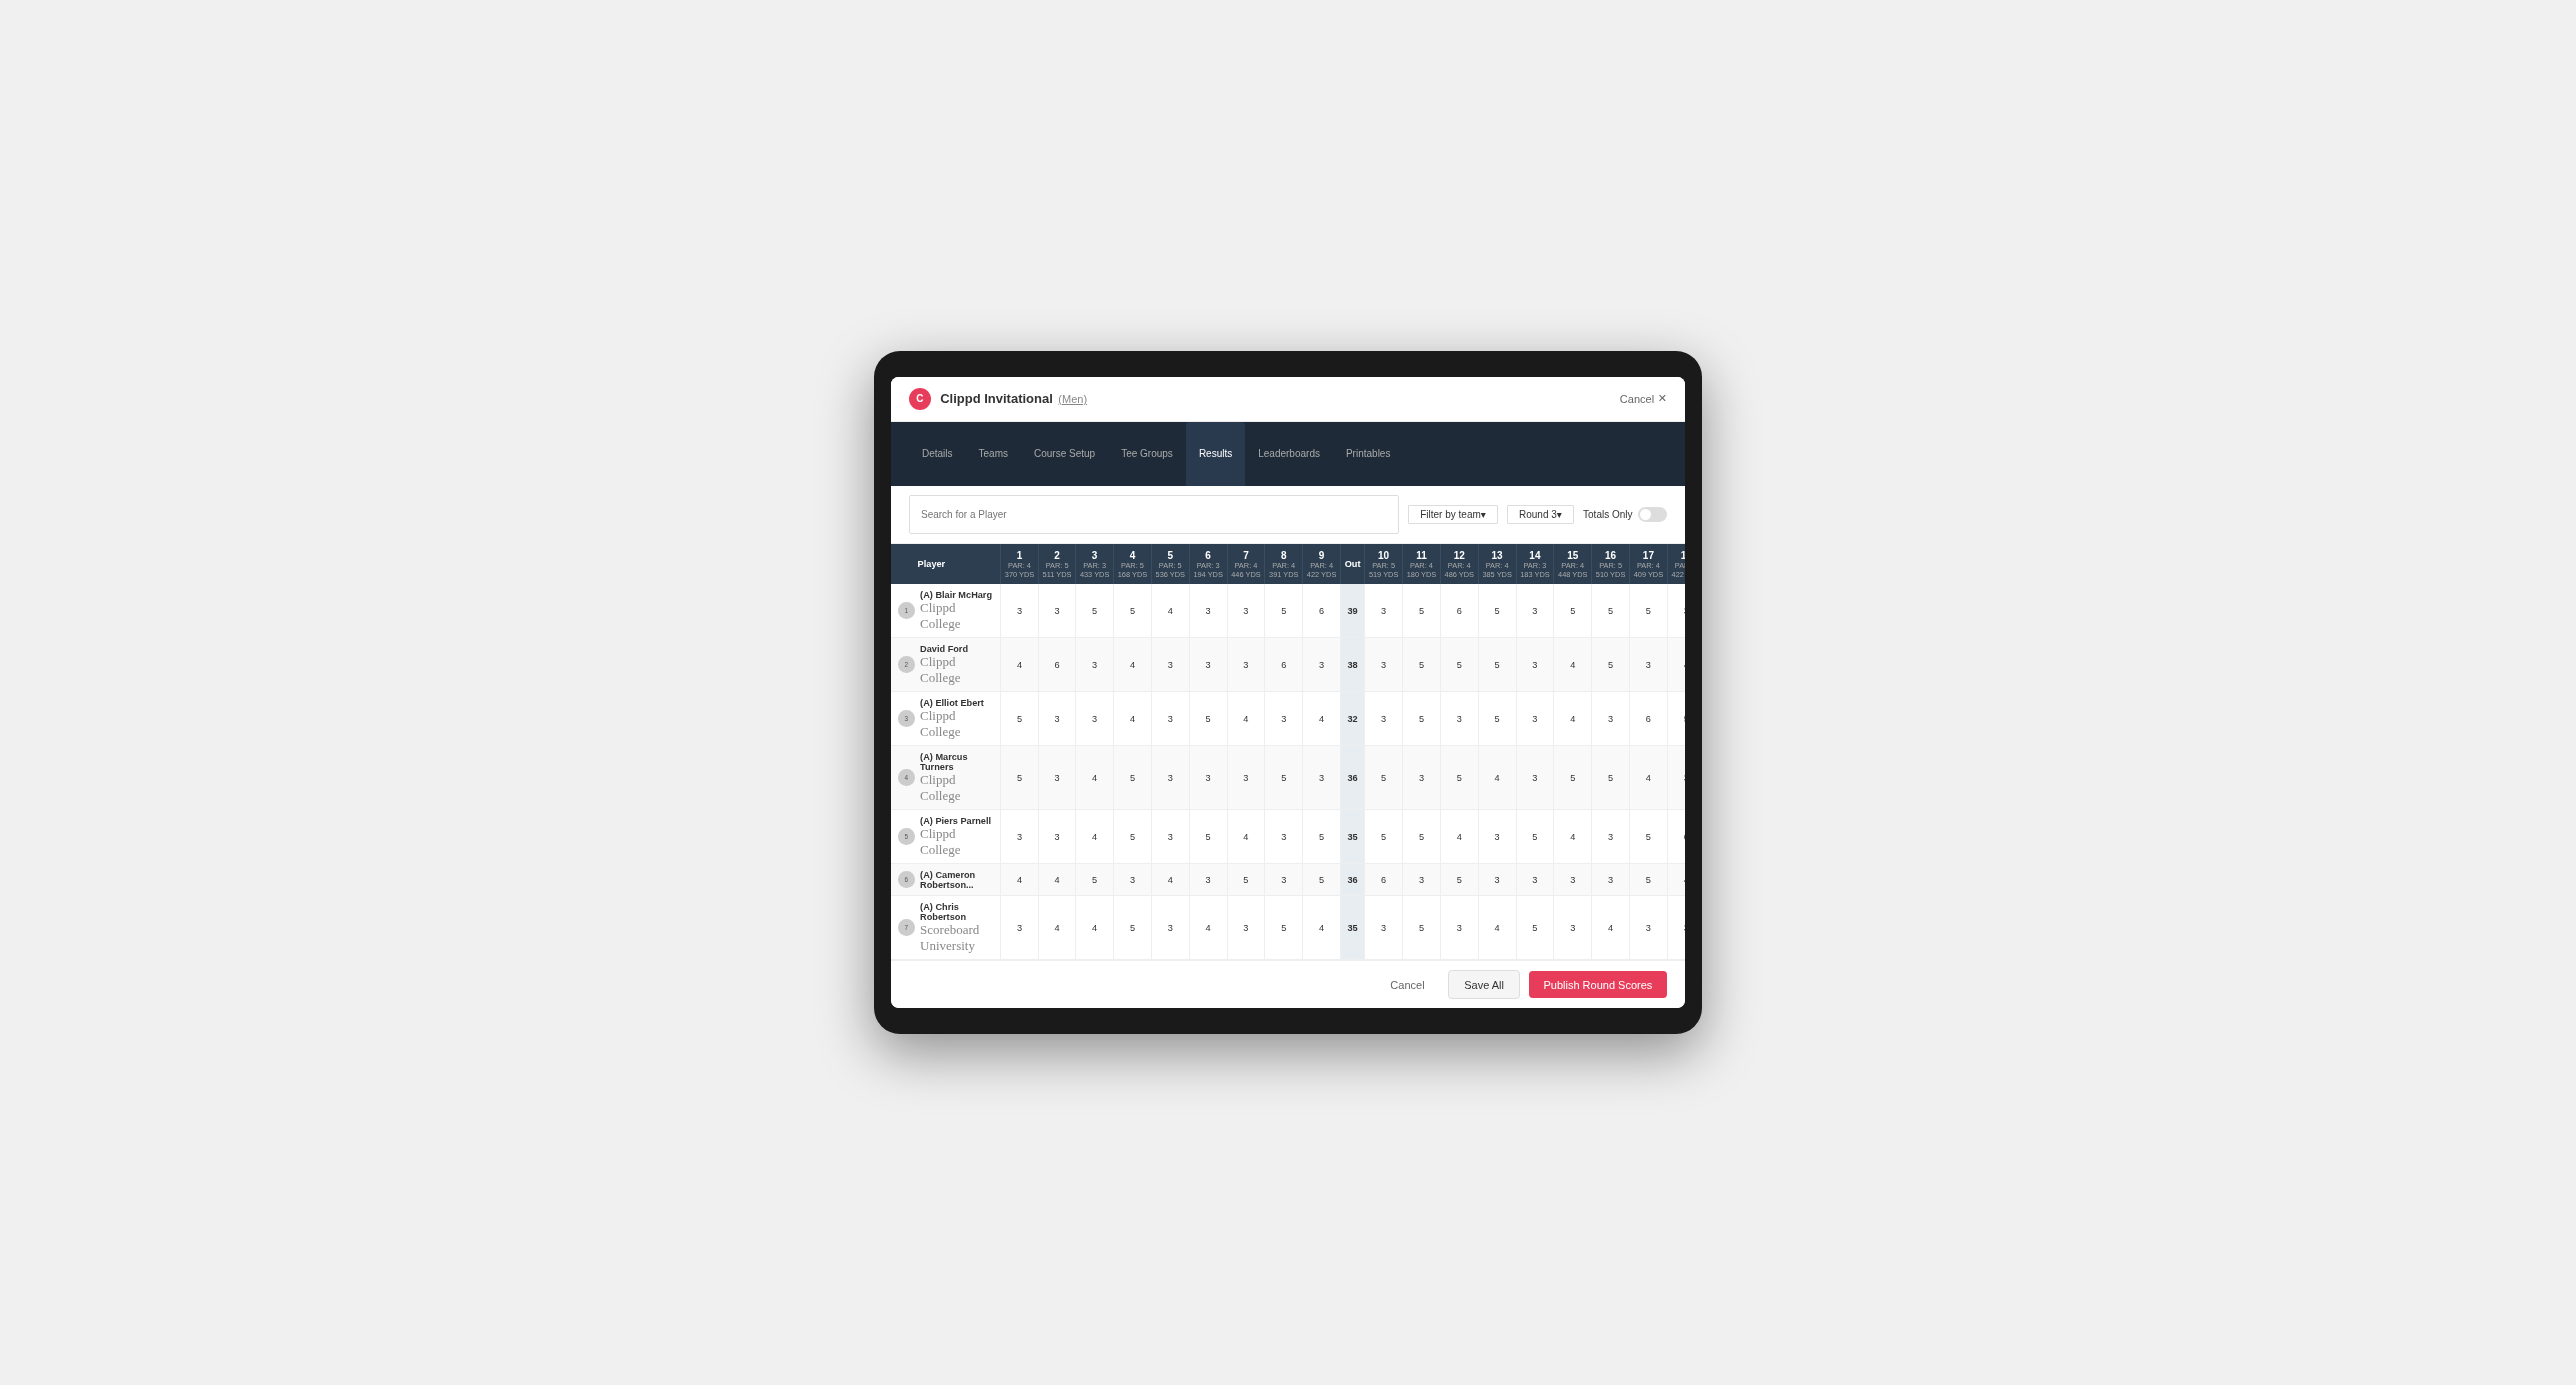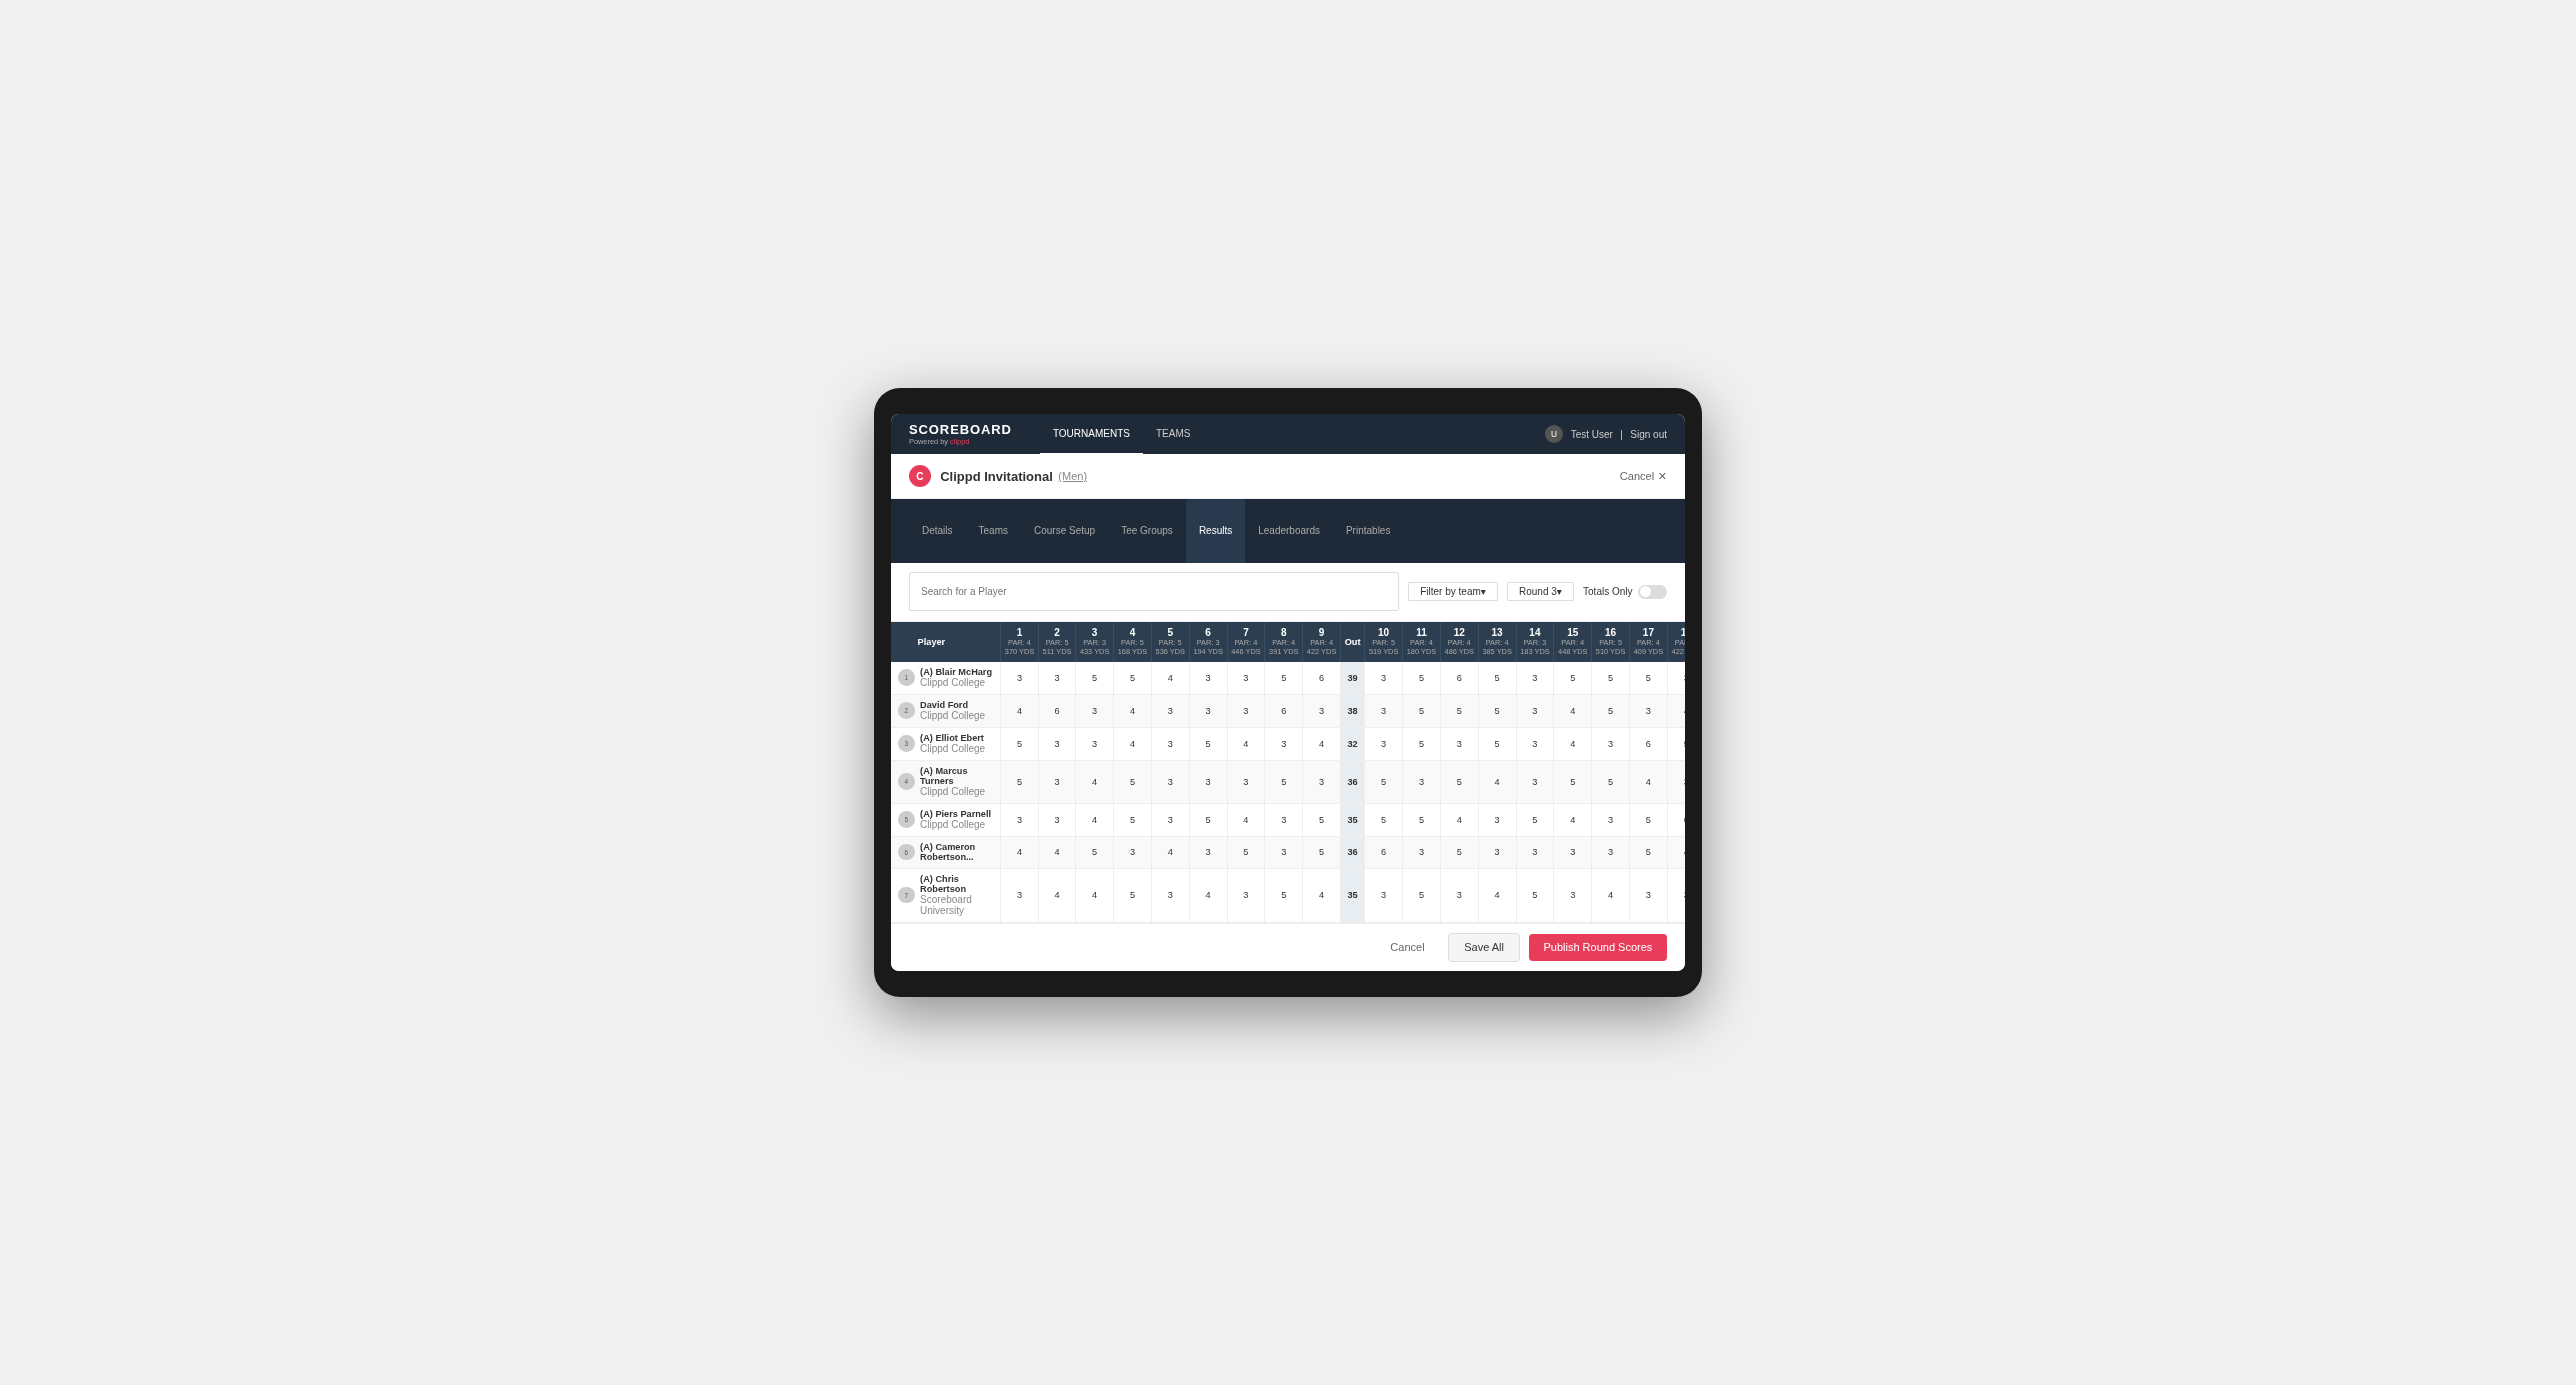--- a/index.html
+++ b/index.html
@@ -319,22 +319,23 @@
       flex-direction: column;
     }
 
     .player-name {
       font-size: 9.2px;
       font-weight: 700;
       color: #333;
     }
 
     .player-team {
-      font-size: 10px;
+      font-size: 13px;
       color: #888;
+      font-family: Liberation Serif, serif;
     }
 
     .out-col, .in-col, .total-col {
       background: #e8edf2;
       font-weight: 600;
     }
 
     
     .footer-row {
       display: flex;
@@ -394,36 +395,20 @@
       font-weight: 900;
     }
   </style>
 </head>
 <body>
 
 <div class="outer-wrapper">
   <div class="tablet-frame">
     <div class="tablet-screen">
 
-      <div class="top-nav">
-        <div class="logo-area">
-          <span class="logo-text">SCOREBOARD</span>
-          <span class="logo-sub">Powered by <span style="color:#e83d5a">clippd</span></span>
-        </div>
-        <div class="nav-links">
-          <div class="nav-link active">TOURNAMENTS</div>
-          <div class="nav-link">TEAMS</div>
-        </div>
-        <div class="nav-right">
-          <div class="user-icon">U</div>
-          <span>Test User</span>
-          <span>|</span>
-          <span>Sign out</span>
-        </div>
-      </div>
 
       <div class="tournament-header">
         <div class="tournament-logo">C</div>
         <span class="tournament-title">Clippd Invitational</span>
         <span class="tournament-subtitle">(Men)</span>
         <div class="cancel-btn">
           <span>Cancel</span>
           <span>✕</span>
         </div>
       </div>

